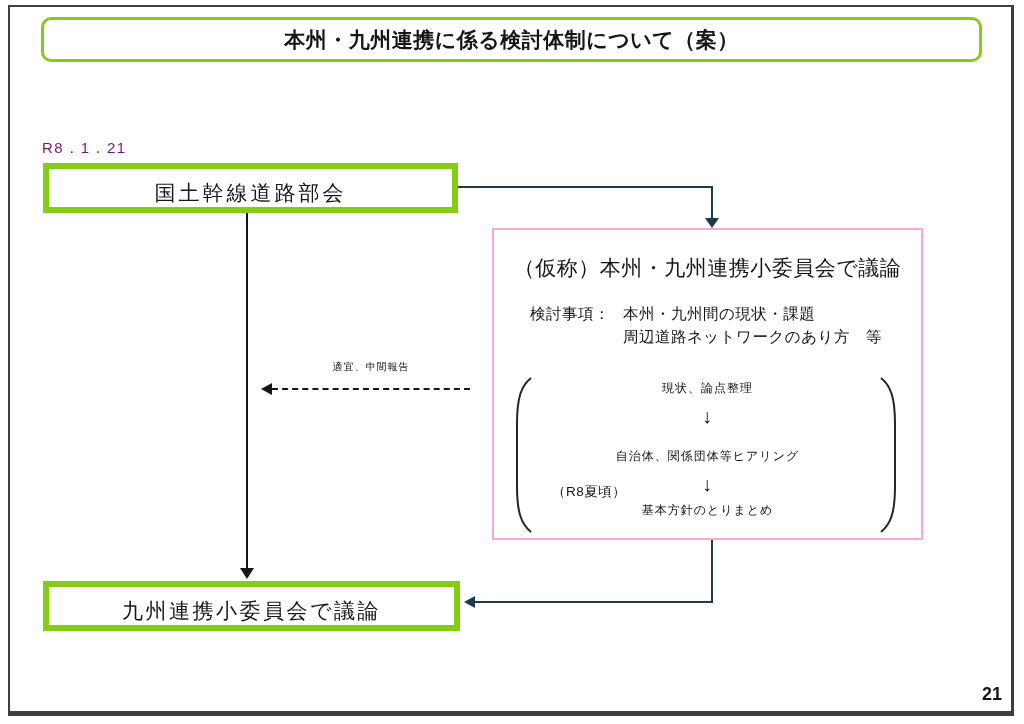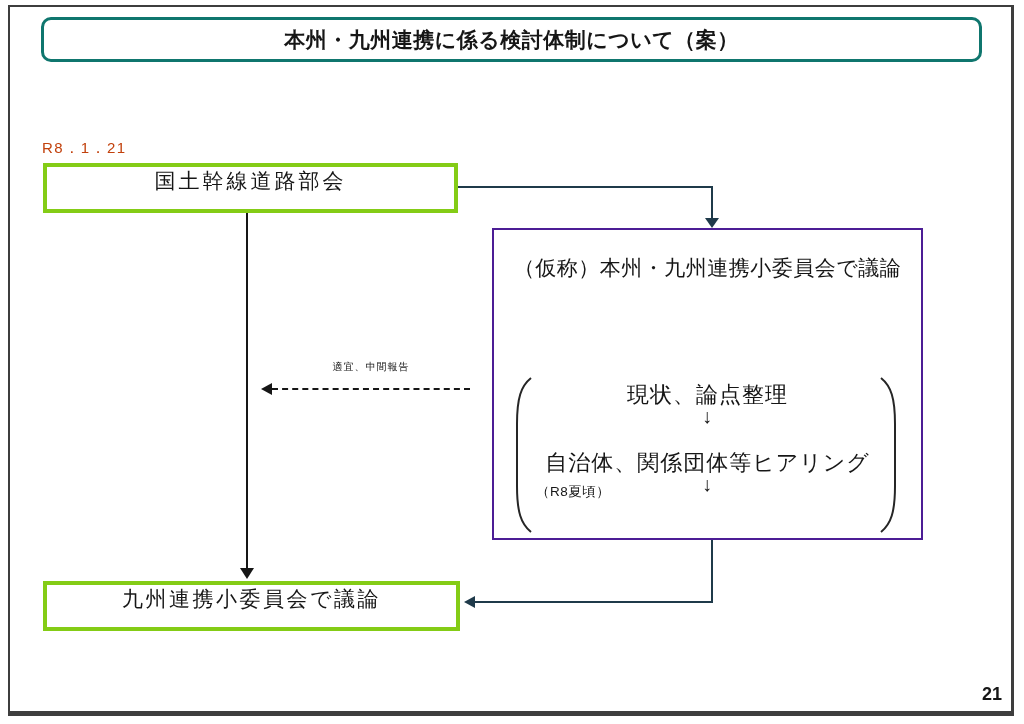--- a/index.html
+++ b/index.html
@@ -21,36 +21,36 @@
     width: 1006px; height: 711px;
     border: 2px solid #3e3e3e;
     border-right-width: 3px;
     border-bottom-width: 5px;
     background: transparent;
   }
   .title-box {
     position: absolute;
     left: 41px; top: 17px;
     width: 941px; height: 45px;
-    border: 3px solid #0f766e;
+    border: 3px solid #84cc16;
     border-radius: 10px;
     display: flex; align-items: center; justify-content: center;
     font-size: 21px; font-weight: bold; letter-spacing: 0.5px;
     background: #ffffff;
   }
   .date-label {
     position: absolute;
     left: 42px; top: 139px;
-    font-size: 15px; letter-spacing: 1.5px; color: #c2410c;
+    font-size: 15px; letter-spacing: 1.5px; color: #701a75;
   }
   .node-box {
     position: absolute;
-    border: 4px solid #84cc16;
+    border: 6px solid #84cc16;
     background: #ffffff;
-    display: flex; align-items: flex-start; justify-content: center;
+    display: flex; align-items: flex-end; justify-content: center;
     font-size: 21px; letter-spacing: 3px;
   }
   .council-box { left: 43px; top: 163px; width: 415px; height: 50px; }
   .report-box  { left: 43px; top: 581px; width: 417px; height: 50px; letter-spacing: 2.5px; }
 
   
   .seg { position: absolute; background: var(--connector, #1f3a4a); }
   .c1h { left: 458px; top: 186px; width: 255px; height: 2px; }
   .c1v { left: 711px; top: 186px; width: 2px; height: 34px; }
   .c1head {
@@ -83,43 +83,43 @@
   }
   .dash-label {
     position: absolute; left: 280px; top: 360px; width: 182px;
     text-align: center; font-size: 10px; letter-spacing: 1px;
   }
 
   
   .sub-box {
     position: absolute;
     left: 492px; top: 228px; width: 431px; height: 312px;
-    border: 2px solid #4c1d95; background: #ffffff;
+    border: 2px solid #f9a8d4; background: #ffffff;
   }
   .sub-heading {
     position: absolute; top: 24px; left: 0; right: 0;
     text-align: center; font-size: 21px; letter-spacing: 0.5px;
   }
   .agenda {
     position: absolute; top: 72px; left: 36px; right: 10px;
     display: flex; font-size: 15.5px; line-height: 1.5; letter-spacing: 0.5px;
   }
   .agenda-label { white-space: nowrap; margin-right: 13px; }
   .agenda-items { display: flex; flex-direction: column; }
   .bracket { position: absolute; top: 146px; width: 20px; height: 158px; }
   .bracket-left  { left: 20px; }
   .bracket-right { left: 384px; }
   .p-line { position: absolute; left: 0; right: 0; text-align: center; letter-spacing: 1px; }
-  .p-step { font-size: 22px; font-family: Liberation Serif, serif; }
+  .p-step { font-size: 12px; font-family: Liberation Serif, serif; }
   .p-arrow { font-size: 20px; line-height: 1; }
   .p-step1  { top: 150px; }
   .p-arrow1 { top: 176px; }
   .p-step2  { top: 206px; margin-top: 12px; }
   .p-arrow2 { top: 244px; }
-  .p-note   { position: absolute; top: 253px; left: 42px; font-size: 13.5px; letter-spacing: 0.5px; }
+  .p-note   { position: absolute; top: 253px; left: 58px; font-size: 13.5px; letter-spacing: 0.5px; }
   .p-step3  { top: 272px; }
 
   .page-number {
     position: absolute; left: 950px; top: 684px; width: 52px;
     text-align: right; font-size: 18px; font-weight: bold;
   }
 </style>
 </head>
 <body>
 
@@ -144,33 +144,41 @@
   <div class="varrow"></div>
   <div class="varrow-head"></div>
 
   <div class="dash-label">適宜、中間報告</div>
   <div class="dash-line"></div>
   <div class="dash-head"></div>
 
   <div class="sub-box">
     <div class="sub-heading">（仮称）本州・九州連携小委員会で議論</div>
 
+    <div class="agenda">
+      <span class="agenda-label">検討事項：</span>
+      <span class="agenda-items">
+        <span>本州・九州間の現状・課題</span>
+        <span>周辺道路ネットワークのあり方　等</span>
+      </span>
+    </div>
 
     <svg class="bracket bracket-left" viewBox="0 0 20 158">
       <path d="M17 2 C 7 10 3 22 3 48 L 3 110 C 3 136 7 148 17 156" fill="none" stroke="#262626" stroke-width="2"></path>
     </svg>
     <svg class="bracket bracket-right" viewBox="0 0 20 158">
       <path d="M3 2 C 13 10 17 22 17 48 L 17 110 C 17 136 13 148 3 156" fill="none" stroke="#262626" stroke-width="2"></path>
     </svg>
 
     <div class="p-line p-step p-step1">現状、論点整理</div>
     <div class="p-line p-arrow p-arrow1">↓</div>
     <div class="p-line p-step p-step2">自治体、関係団体等ヒアリング</div>
     <div class="p-line p-arrow p-arrow2">↓</div>
     <div class="p-note">（R8夏頃）</div>
+    <div class="p-line p-step p-step3">基本方針のとりまとめ</div>
   </div>
 
   <div class="seg c2v"></div>
   <div class="seg c2h"></div>
   <div class="c2head"></div>
 
   <div class="node-box report-box">
     <span>九州連携小委員会で議論</span>
   </div>
 

